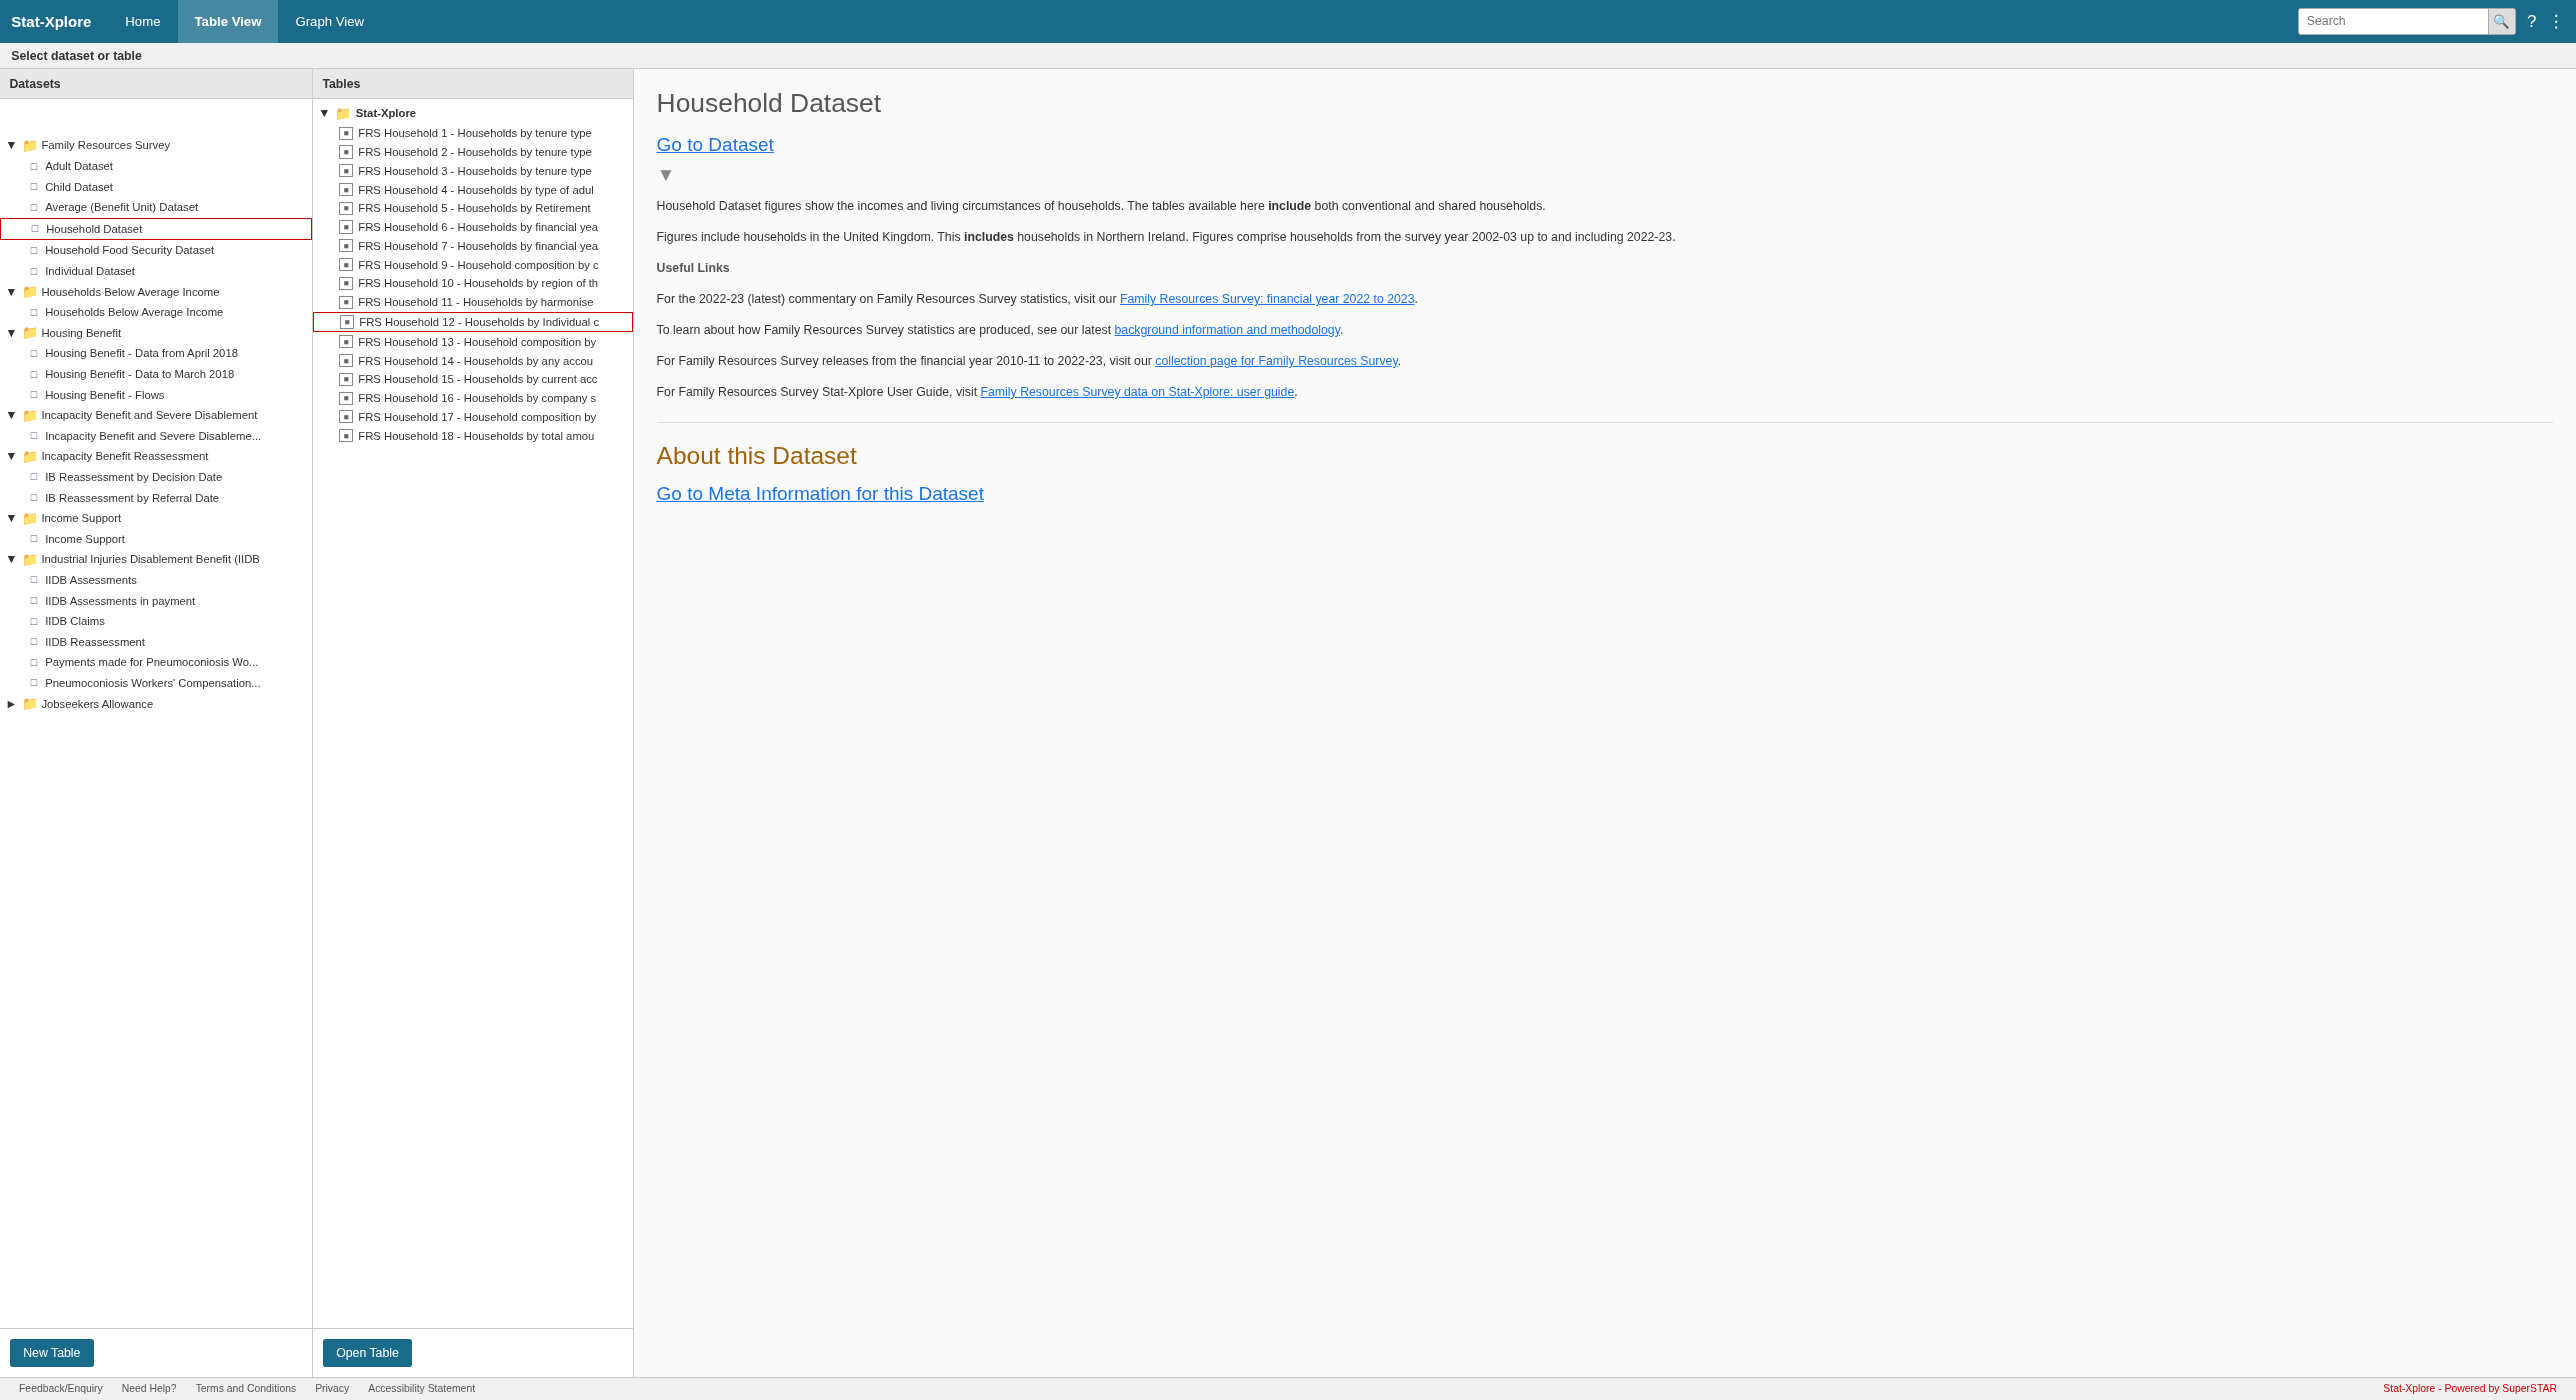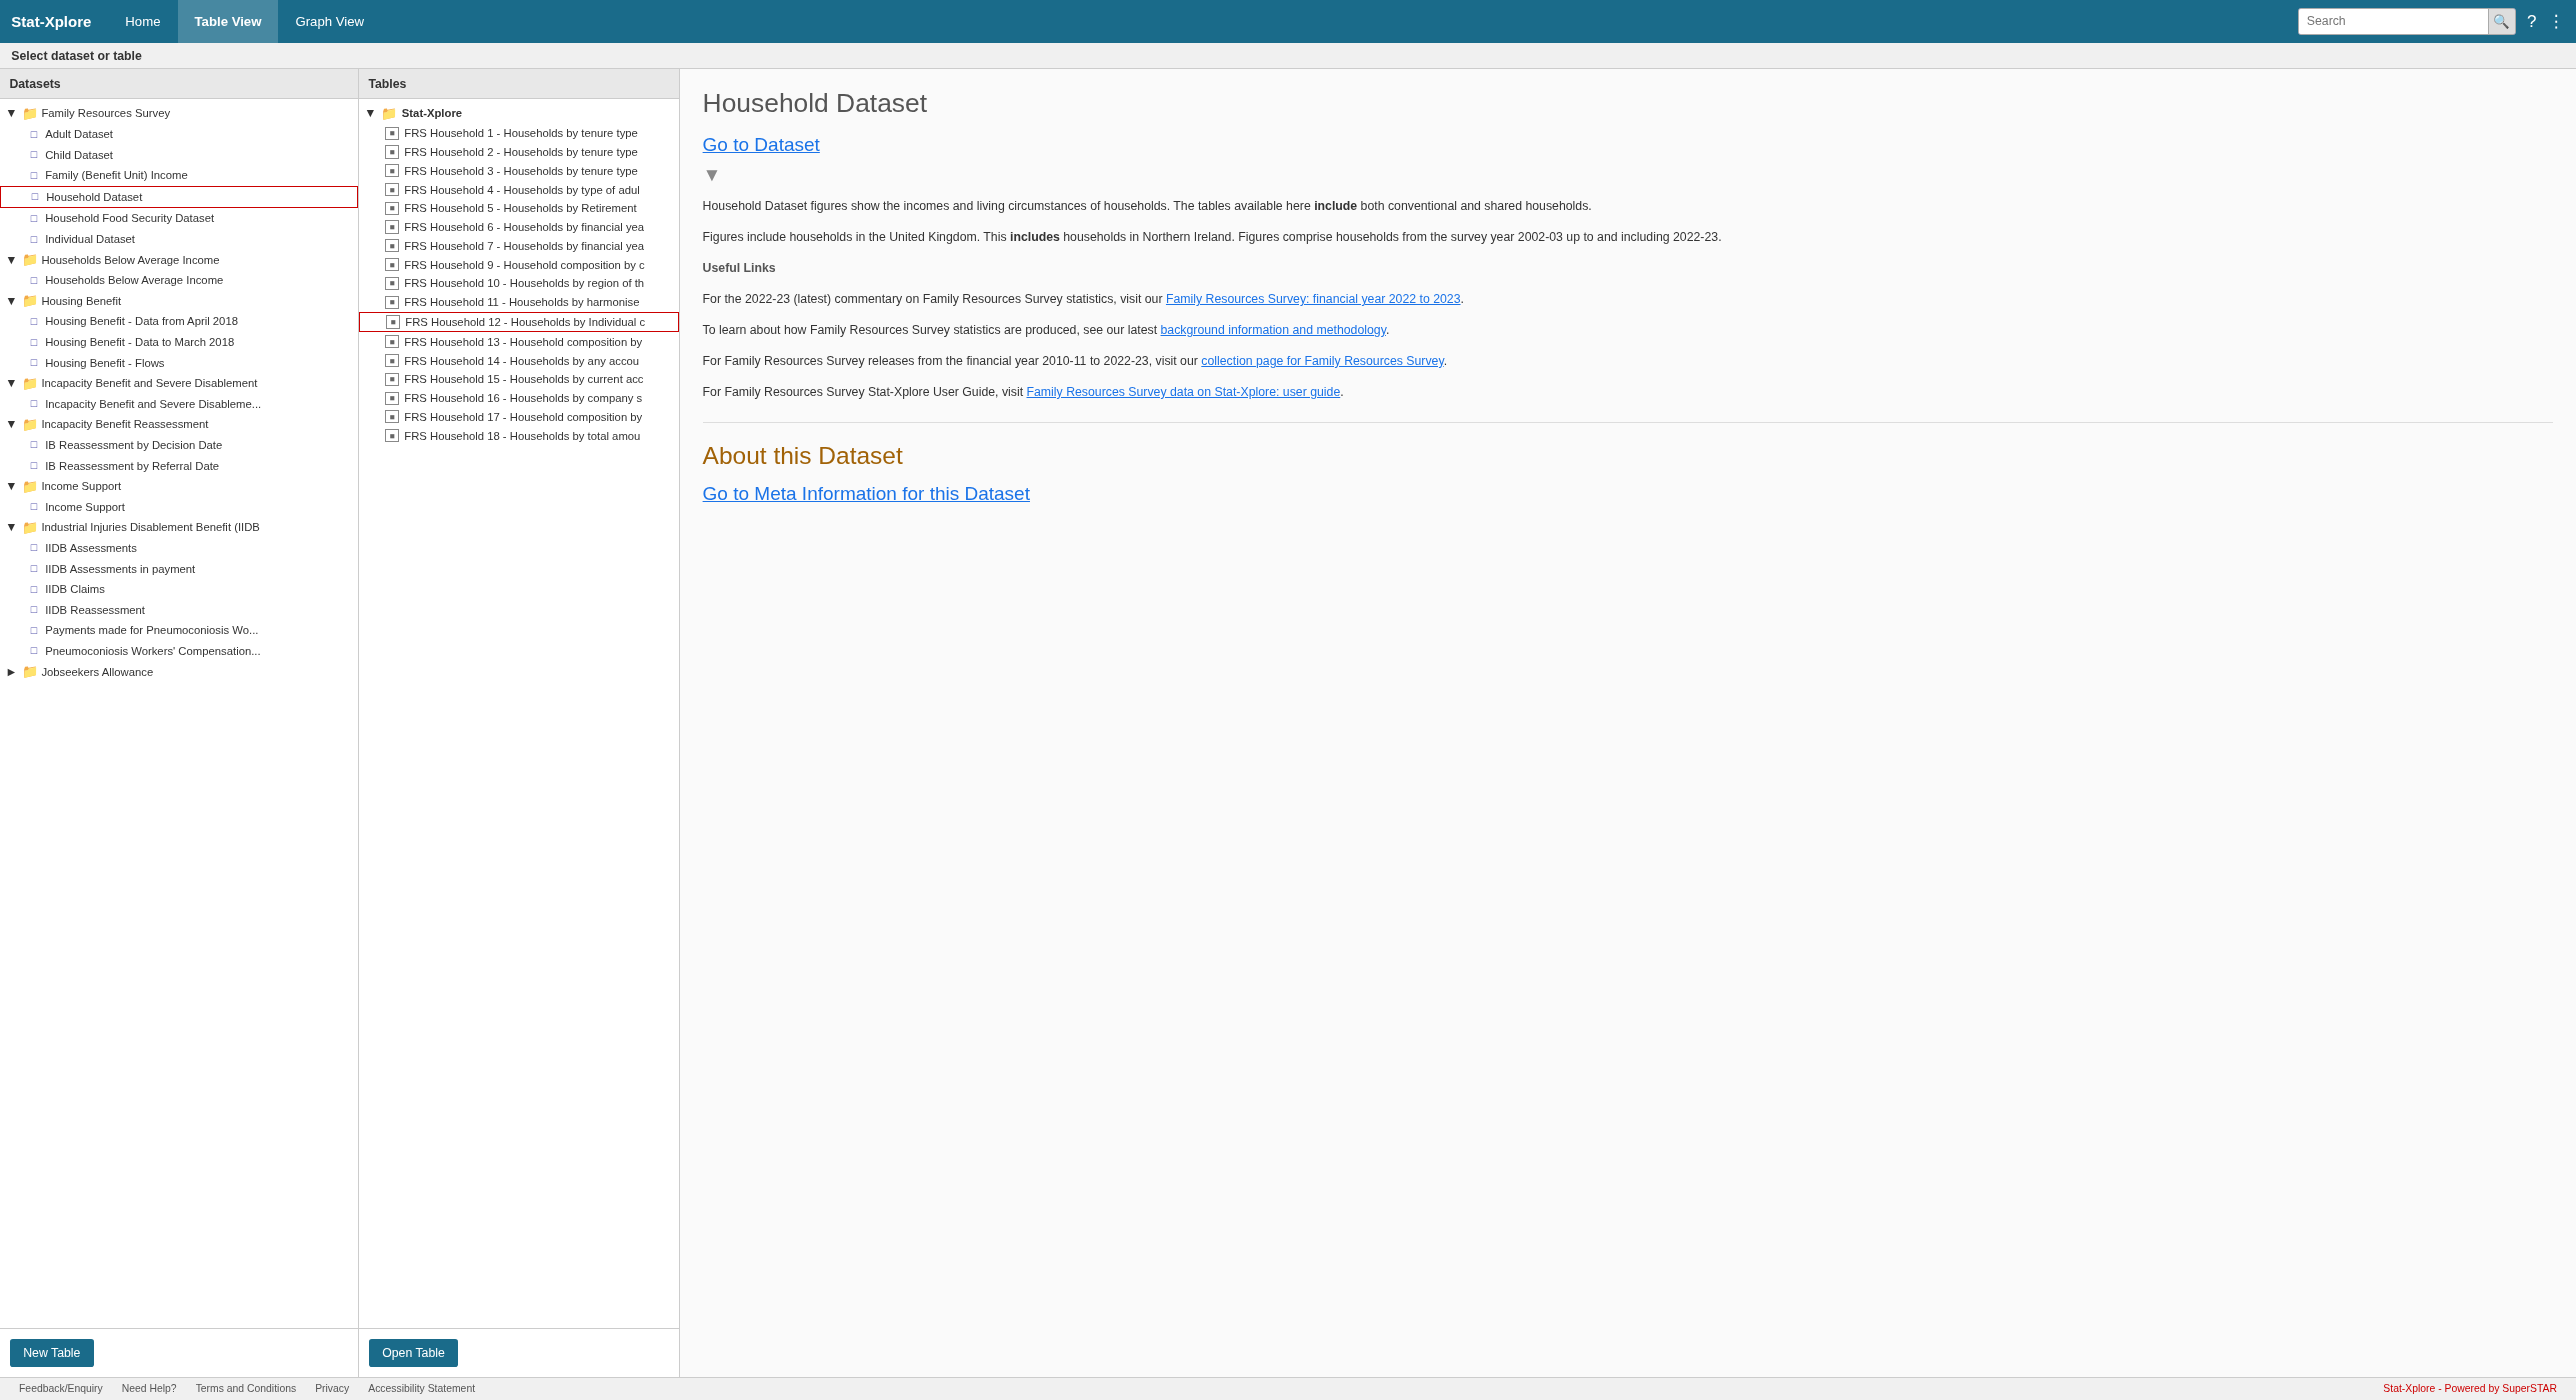--- a/index.html
+++ b/index.html
@@ -16,21 +16,21 @@
     .header-search button { background: #ddd; border: none; border-left: 0.9px solid #aaa; height: 100%; width: 26.4px; cursor: pointer; display: flex; align-items: center; justify-content: center; }
     .header-icon { color: #fff; margin-left: 11.3px; font-size: 17px; cursor: pointer; }
 
     
     .breadcrumb-bar { background: #f0f0f0; border-bottom: 0.9px solid #ccc; padding: 5.7px 11.3px; font-size: 12.3px; font-weight: bold; flex-shrink: 0; }
 
     
     .main-area { display: flex; flex: 1; overflow: hidden; }
 
     
-    .panel-datasets { width: 359px; border-right: 0.9px solid #ccc; display: flex; flex-direction: column; flex-shrink: 0; }
+    .panel-datasets { width: 313px; border-right: 0.9px solid #ccc; display: flex; flex-direction: column; flex-shrink: 0; gap: 32px; }
     .panel-header { background: #e8e8e8; border-bottom: 0.9px solid #ccc; padding: 7.5px 9.4px; font-weight: bold; font-size: 12.3px; }
     .panel-content { flex: 1; overflow-y: auto; overflow-x: auto; padding: 3.8px 0; }
     .tree-item { display: flex; align-items: center; padding: 2.8px 3.8px; cursor: pointer; white-space: nowrap; }
     .tree-item.selected { background: #fff; border: 1.9px solid #cc0000; }
     .tree-icon { width: 15px; height: 15px; display: inline-flex; align-items: center; justify-content: center; margin-right: 3.8px; flex-shrink: 0; }
     .folder-icon { color: #e8a000; font-size: 13.2px; }
     .table-icon { color: #5555aa; font-size: 10.4px; }
     .tree-label { font-size: 11.3px; }
     .panel-footer { border-top: 0.9px solid #ccc; padding: 10px; flex-shrink: 0; }
     .btn-new-table { background: #1a6b8a; color: #fff; border: none; padding: 6.6px 13.2px; border-radius: 2.8px; cursor: pointer; font-size: 12.3px; }
@@ -108,21 +108,21 @@
       <div class="tree-item" style="padding-left:26.4px">
         <span class="tree-icon table-icon">□</span>
         <span class="tree-label">Adult Dataset</span>
       </div>
       <div class="tree-item" style="padding-left:26.4px">
         <span class="tree-icon table-icon">□</span>
         <span class="tree-label">Child Dataset</span>
       </div>
       <div class="tree-item" style="padding-left:26.4px">
         <span class="tree-icon table-icon">□</span>
-        <span class="tree-label">Family (Benefit Unit) Income</span>
+        <span class="tree-label">Average (Benefit Unit) Dataset</span>
       </div>
       <div class="tree-item selected" style="padding-left:26.4px">
         <span class="tree-icon table-icon">□</span>
         <span class="tree-label">Household Dataset</span>
       </div>
       <div class="tree-item" style="padding-left:26.4px">
         <span class="tree-icon table-icon">□</span>
         <span class="tree-label">Household Food Security Dataset</span>
       </div>
       <div class="tree-item" style="padding-left:26.4px">

